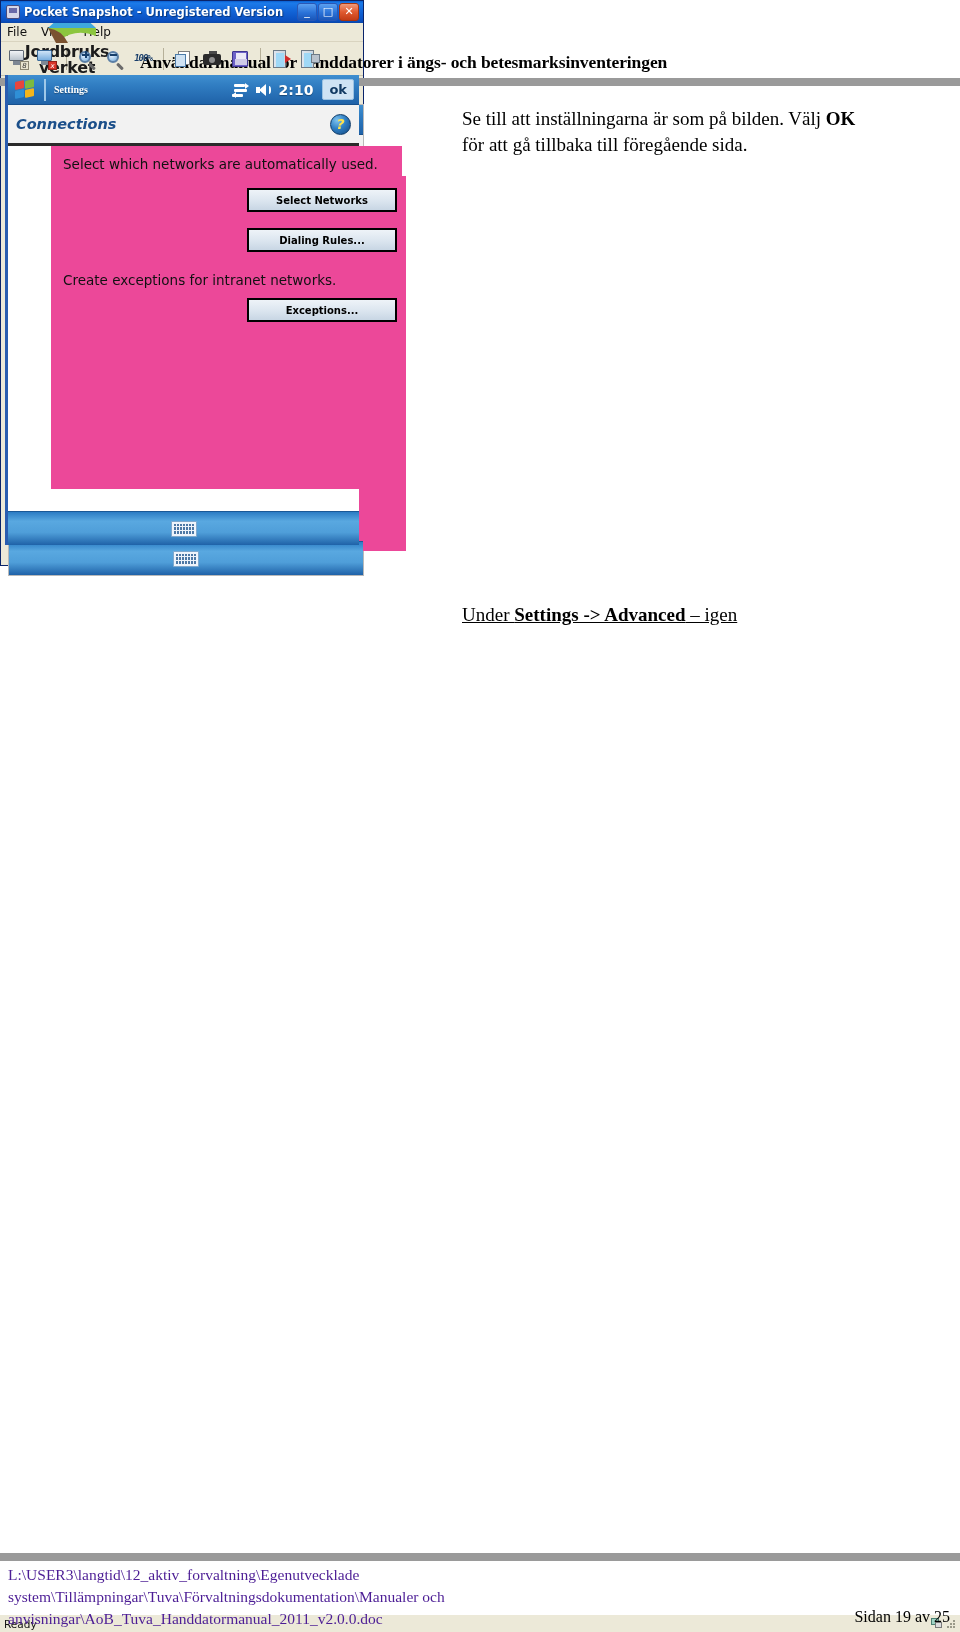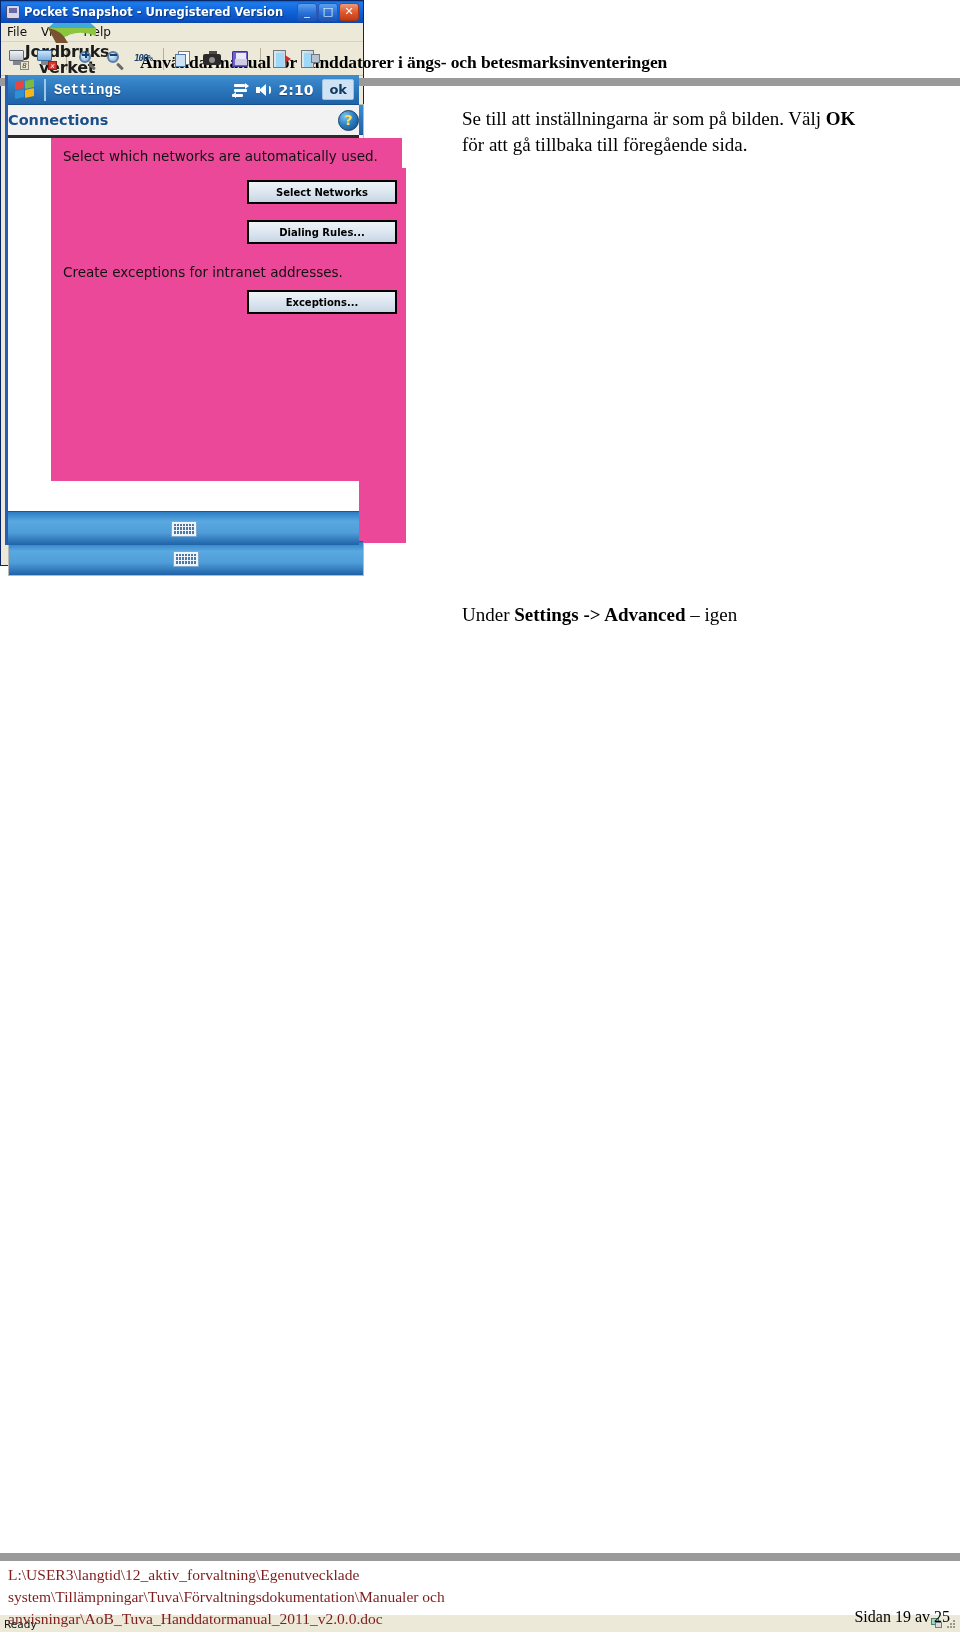--- a/index.html
+++ b/index.html
@@ -35,21 +35,21 @@
     background:#9a9a9a;
   }
 
   
   .note {
     position:absolute;
     font-family:"Liberation Serif", serif;
     font-size:19px; line-height:26px; color:#000;
   }
   #note-1 { left:462px; top:106px; width:420px; }
-  #note-2 { left:462px; top:602px; width:420px; }
+  #note-2 { left:462px; top:602px; width:420px;text-decoration:underline; }
   .note b { font-weight:bold; }
 
   
   .ppc { position:absolute; background:#ffffff; }
 
   .ppc-titlebar {
     position:relative; height:30px; width:100%;
     background: linear-gradient(to bottom,#3f8fd0 0%,#2f7bc0 40%,#1f62a8 100%);
     display:flex; align-items:center;
     border-bottom:1px solid #17508d;
@@ -58,22 +58,22 @@
     width:30px; height:22px; margin-left:4px;
     position:relative; flex:0 0 auto;
   }
   .flagq { position:absolute; width:9px; height:8px; border-radius:1px; }
   .fq1 { left:3px;  top:2px;  background:#e8453c; transform:skewY(-11deg); }
   .fq2 { left:13px; top:1px;  background:#7dba3f; transform:skewY(-11deg); }
   .fq3 { left:3px;  top:11px; background:#2f8fd6; transform:skewY(-11deg); }
   .fq4 { left:13px; top:10px; background:#f5b51a; transform:skewY(-11deg); }
   .ppc-sep { width:2px; height:22px; background:#9fc8e8; margin:0 8px 0 2px; flex:0 0 auto; }
   .ppc-title-text {
-    color:#ffffff; font-family:Liberation Mono, monospace;
-    font-weight:bold; font-size:14px; flex:1 1 auto;
+    color:#ffffff; font-family:Liberation Serif, serif;
+    font-weight:bold; font-size:10px; flex:1 1 auto;
     text-shadow:0 1px 1px rgba(0,0,0,.35);
   }
   .ppc-tray { display:flex; align-items:center; gap:7px; padding-right:5px; flex:0 0 auto; }
   .ico-conn { width:17px; height:14px; position:relative; }
   .ico-conn .ar { position:absolute; height:3px; background:#fff; border-radius:1px; }
   .ico-conn .a1 { top:1px; left:2px; width:11px; }
   .ico-conn .a2 { top:6px; left:2px; width:13px; }
   .ico-conn .a3 { top:11px; left:0px; width:11px; }
   .ico-conn .h1 { position:absolute; top:0px; right:0; width:0;height:0;
       border-top:3px solid transparent;border-bottom:3px solid transparent;border-left:4px solid #fff;}
@@ -87,23 +87,23 @@
       border-right:2px solid #fff; border-radius:0 50% 50% 0; }
   .ppc-clock { color:#fff; font-family:"DejaVu Sans", sans-serif; font-weight:bold; font-size:14px;
       text-shadow:0 1px 1px rgba(0,0,0,.35); }
   .ppc-ok {
     background:#cfe3f4; color:#123a63; font-family:"DejaVu Sans", sans-serif;
     font-weight:bold; font-size:13px; padding:2px 6px; border-radius:2px;
     border:1px solid #9cc3e3; margin-left:2px;
   }
 
   .ppc-subbar {
-    position:relative; height:33px; width:100%;
+    position:relative; height:41px; width:100%;
     background:#f2f2f2; border-bottom:3px solid #2b2b2b;
-    display:flex; align-items:center; padding:0 0;
+    display:flex; align-items:center; padding:0 8px;font-style:italic;
   }
   .ppc-subbar-title {
     color:#1b4f8a; font-family:"DejaVu Sans", sans-serif;
     font-weight:bold; font-size:14.5px; flex:1 1 auto;
   }
   .help-icon {
     width:21px; height:21px; border-radius:50%;
     background: radial-gradient(circle at 32% 28%, #7fc4ef 0%, #2f7fc4 45%, #14477f 100%);
     border:1px solid #0d3a68; color:#ffe34d; font-family:"DejaVu Sans", sans-serif;
     font-weight:bold; font-size:14px; line-height:19px; text-align:center;
@@ -248,21 +248,21 @@
   .ppc-tab { height:25px; padding:0 10px; font-family:"DejaVu Sans", sans-serif; font-size:13px;
      color:#111; display:flex; align-items:center; border-right:1px solid #5d7490;
      border-top:1px solid #5d7490; }
   .ppc-tab.inactive { background:#c9d6e4; }
   .ppc-tab.active { background:#ffffff; }
   .ppc-tabs .filler { flex:1 1 auto; height:25px; background:#c9d6e4; border-top:1px solid #8aa0b8; }
 
   
   #footer-rule { position:absolute; left:0; top:1553px; width:960px; height:8px; background:#9a9a9a; }
   #footer-path { position:absolute; left:8px; top:1564px; width:760px;
-     font-family:"Liberation Serif", serif; font-size:15.5px; line-height:22px; color:#7f1d1d; }
+     font-family:"Liberation Serif", serif; font-size:15.5px; line-height:22px; color:#4c1d95; }
   #footer-page { position:absolute; right:10px; top:1608px;
      font-family:"Liberation Serif", serif; font-size:16px; color:#000; }
 </style>
 </head>
 <body>
 
 <div id="doc-header">
   <div id="logo-block">
     <svg id="logo-mark" viewBox="0 0 52 38">
       <path d="M26 0 L50 22 L2 22 Z" fill="#3fa9dd"></path>
@@ -479,21 +479,21 @@
       <div class="ppc-subbar-title">Connections</div>
       <div class="help-icon">?</div>
     </div>
 
     <div class="ppc-body" style="height:343px;">
       <div class="ppc-label" style="position:absolute;left:6px;top:10px;width:344px;">Select which networks are automatically used.</div>
 
       <div class="ppc-btn" style="position:absolute;left:196px;top:42px;width:150px;">Select Networks</div>
       <div class="ppc-btn" style="position:absolute;left:196px;top:82px;width:150px;">Dialing Rules...</div>
 
-      <div class="ppc-label" style="position:absolute;left:6px;top:126px;width:344px;">Create exceptions for intranet addresses.</div>
+      <div class="ppc-label" style="position:absolute;left:6px;top:126px;width:344px;">Create exceptions for intranet networks.</div>
 
       <div class="ppc-btn" style="position:absolute;left:196px;top:152px;width:150px;">Exceptions...</div>
     </div>
 
 
     <div class="ppc-softbar" style="position:absolute;left:0;bottom:0;">
       <div class="kbd-glyph">
         <div class="kbd-row">
             <i class="kbd-key"></i>
             <i class="kbd-key"></i>

